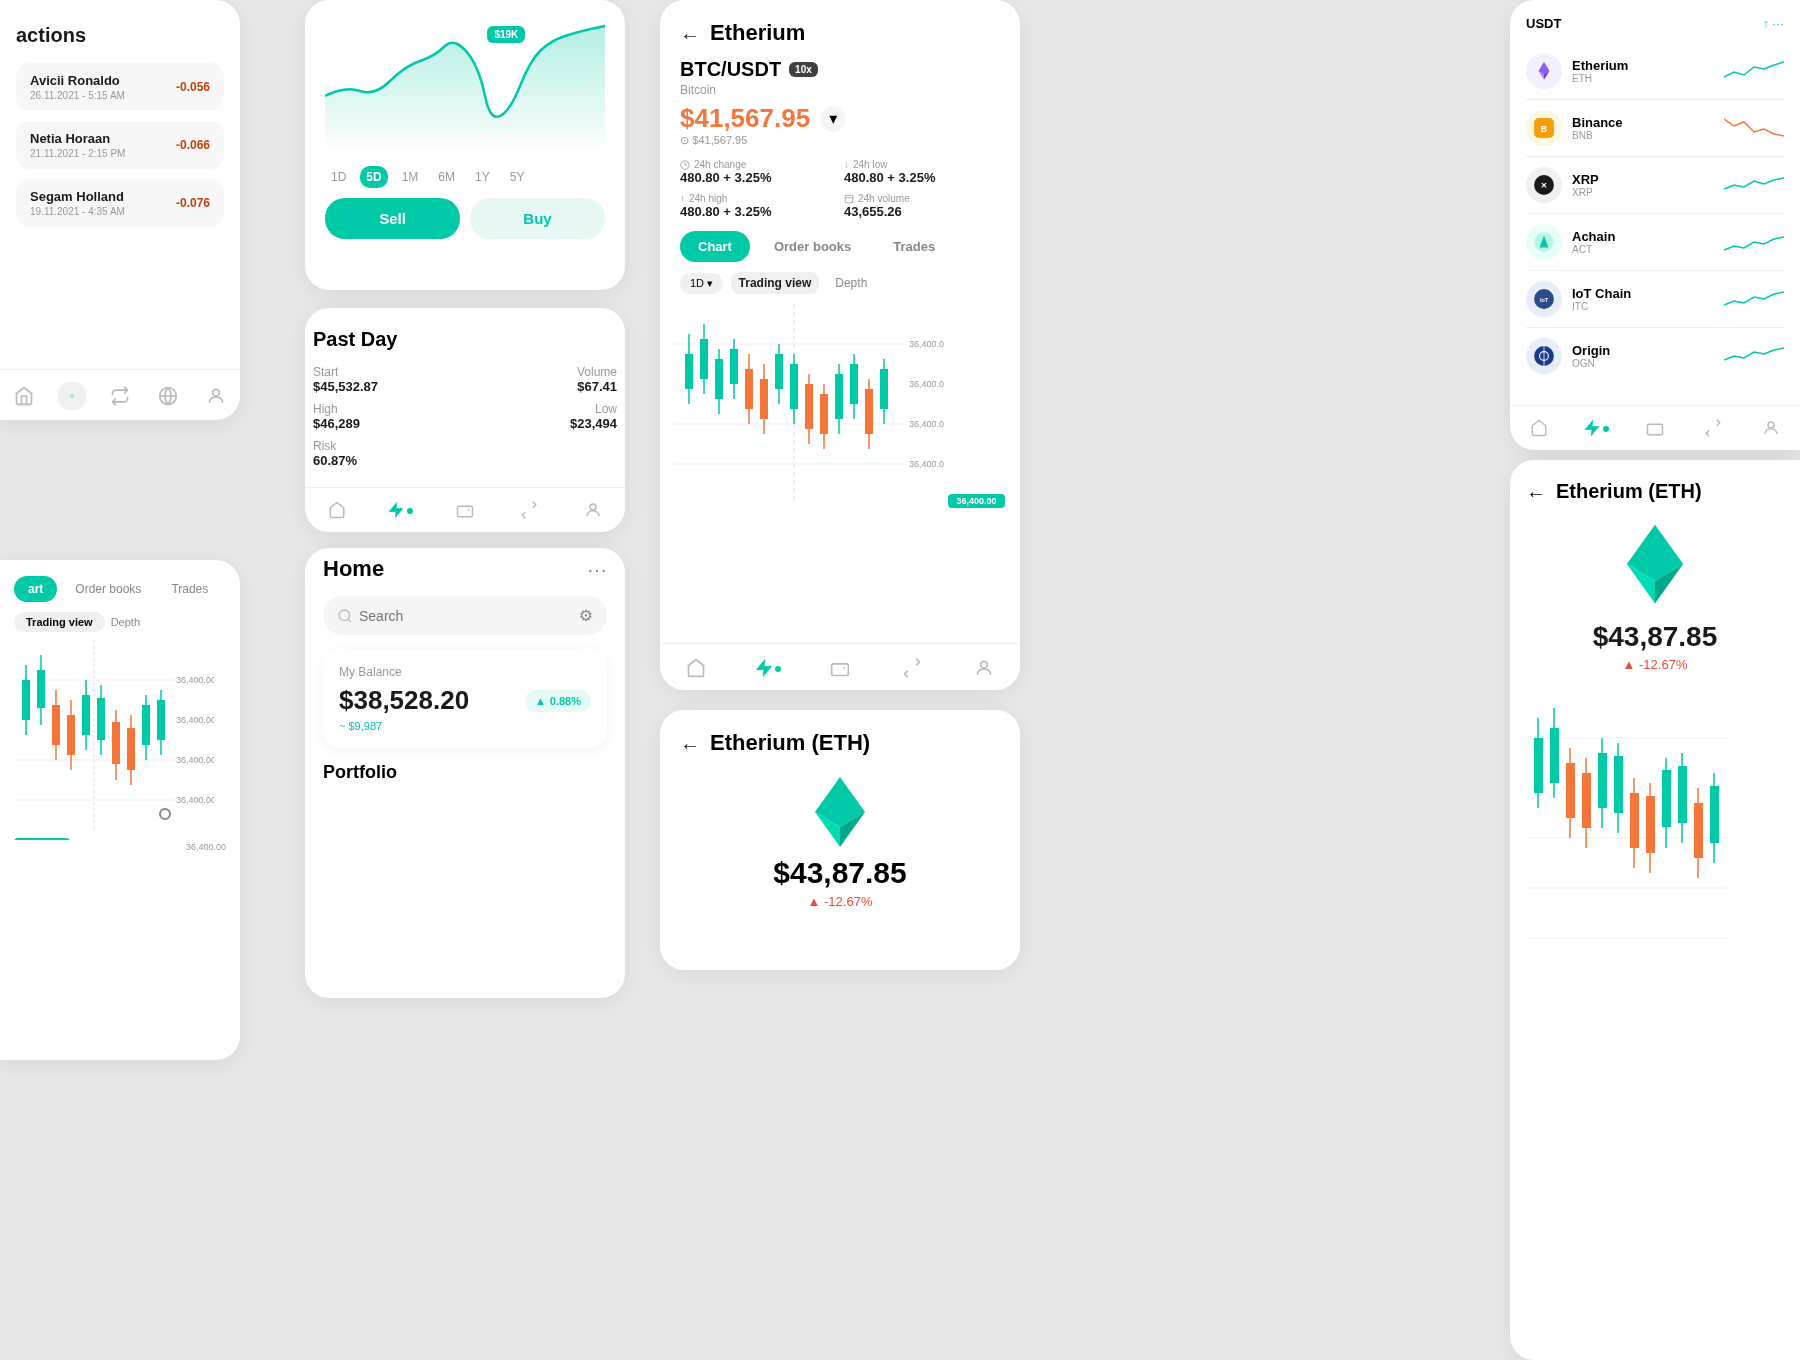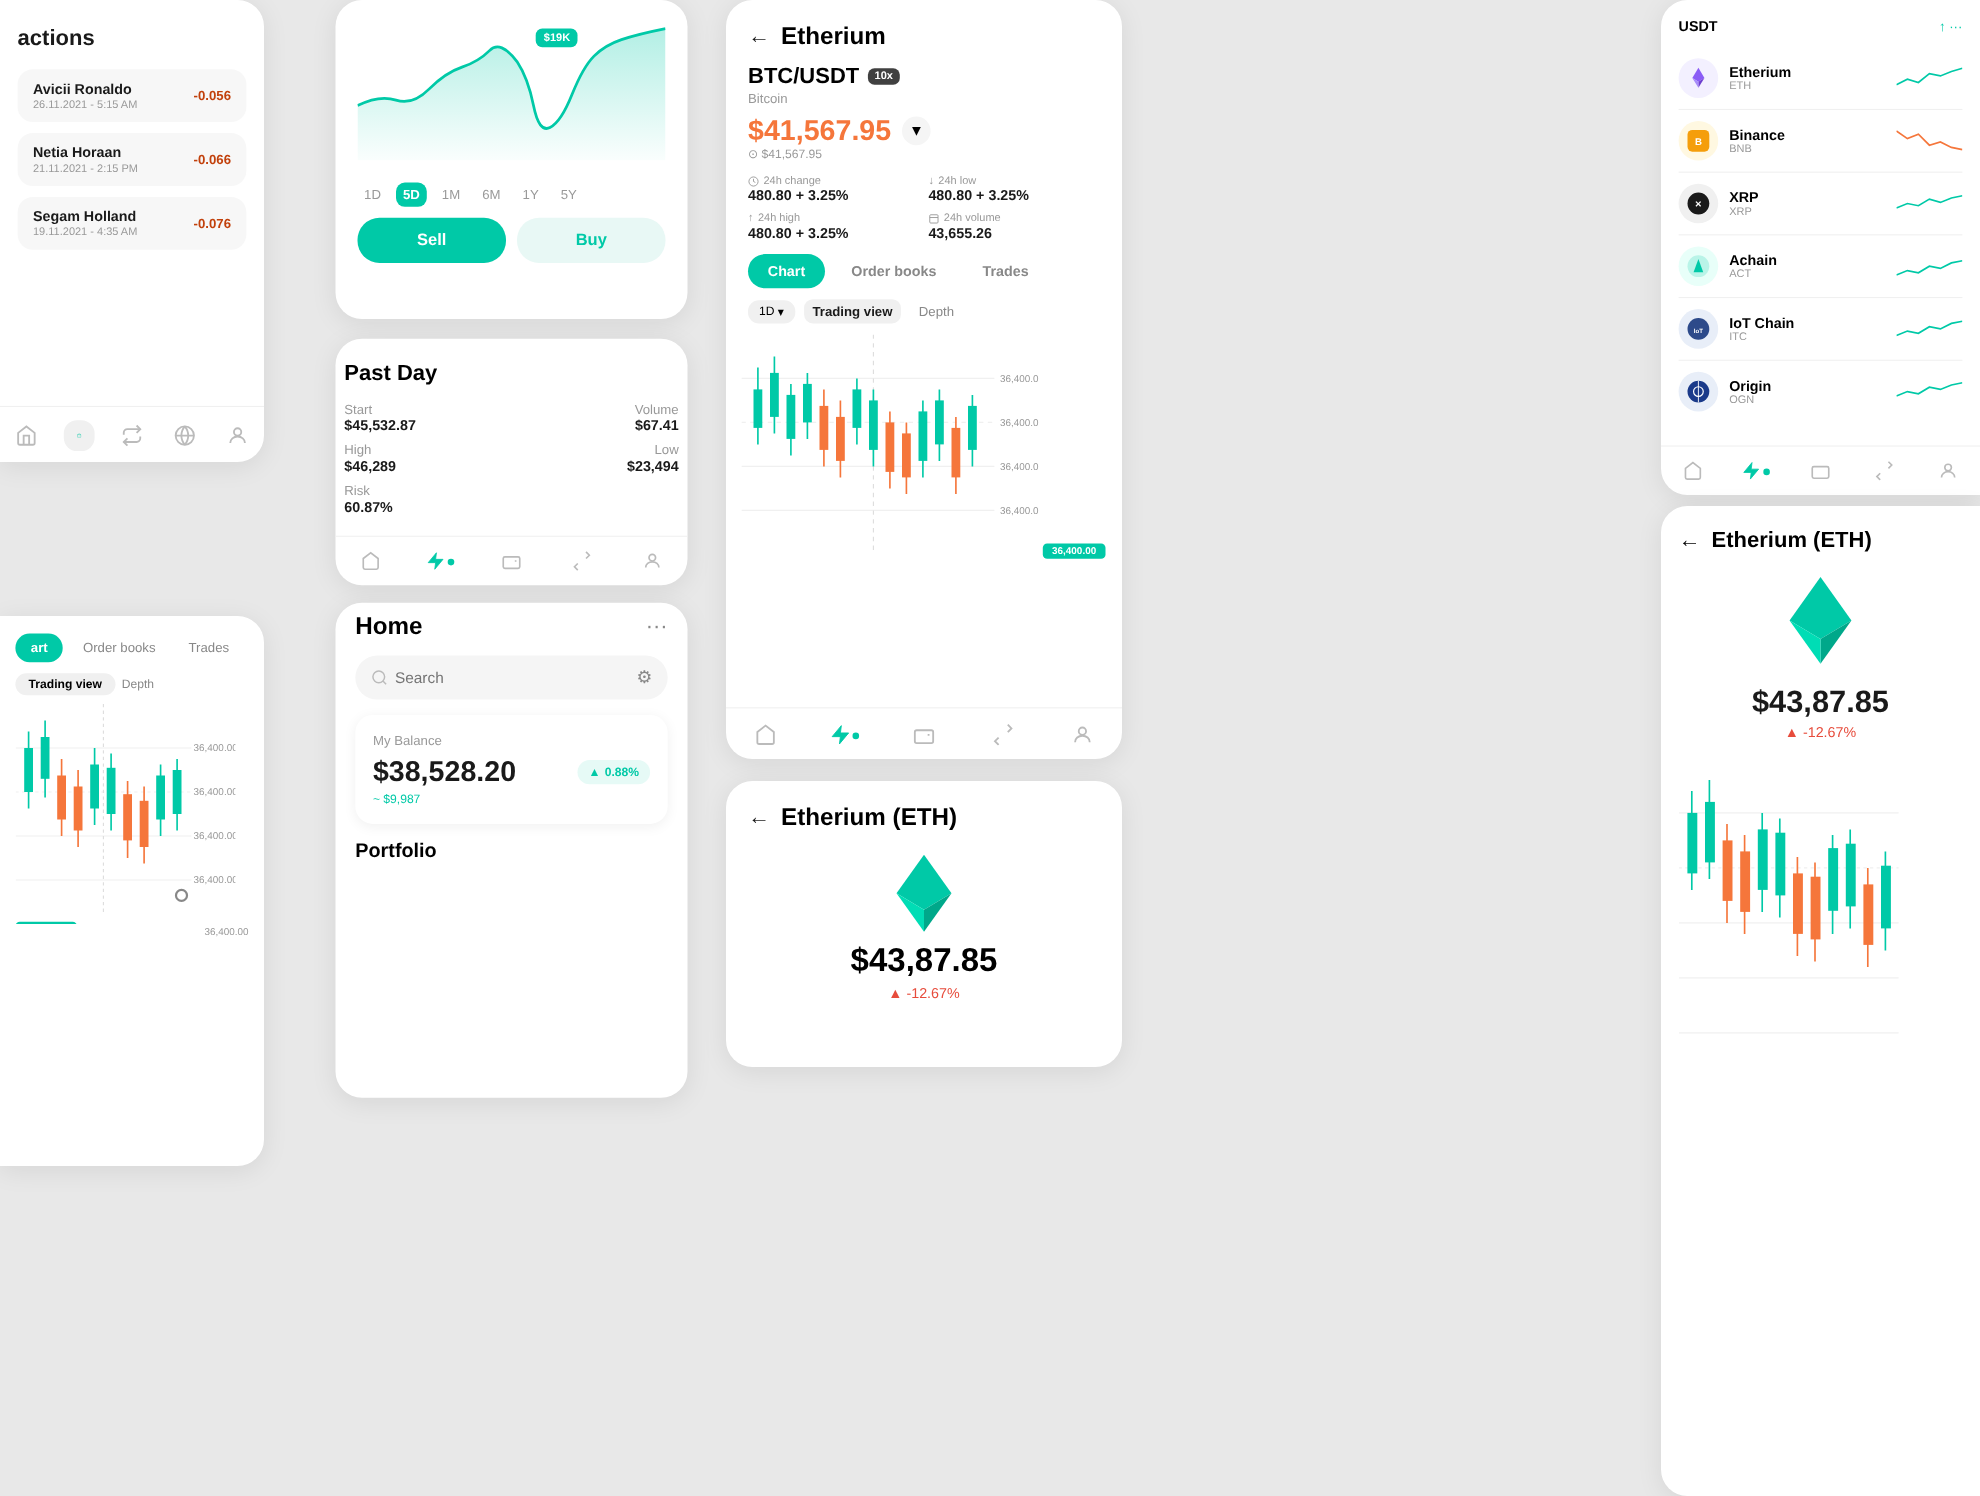--- a/index.html
+++ b/index.html
@@ -97,20 +97,21 @@
       font-size: 12px;
       color: #999;
       cursor: pointer;
       padding: 4px 6px;
       border-radius: 8px;
     }
     .tf-btn.active {
       background: #00c9a7;
       color: #fff;
       font-weight: 700;
+      border-radius: 10px;
     }
     .trade-btns {
       display: flex;
       gap: 10px;
       margin-top: 8px;
     }
     .btn-sell {
       flex: 1;
       background: #00c9a7;
       color: #fff;

